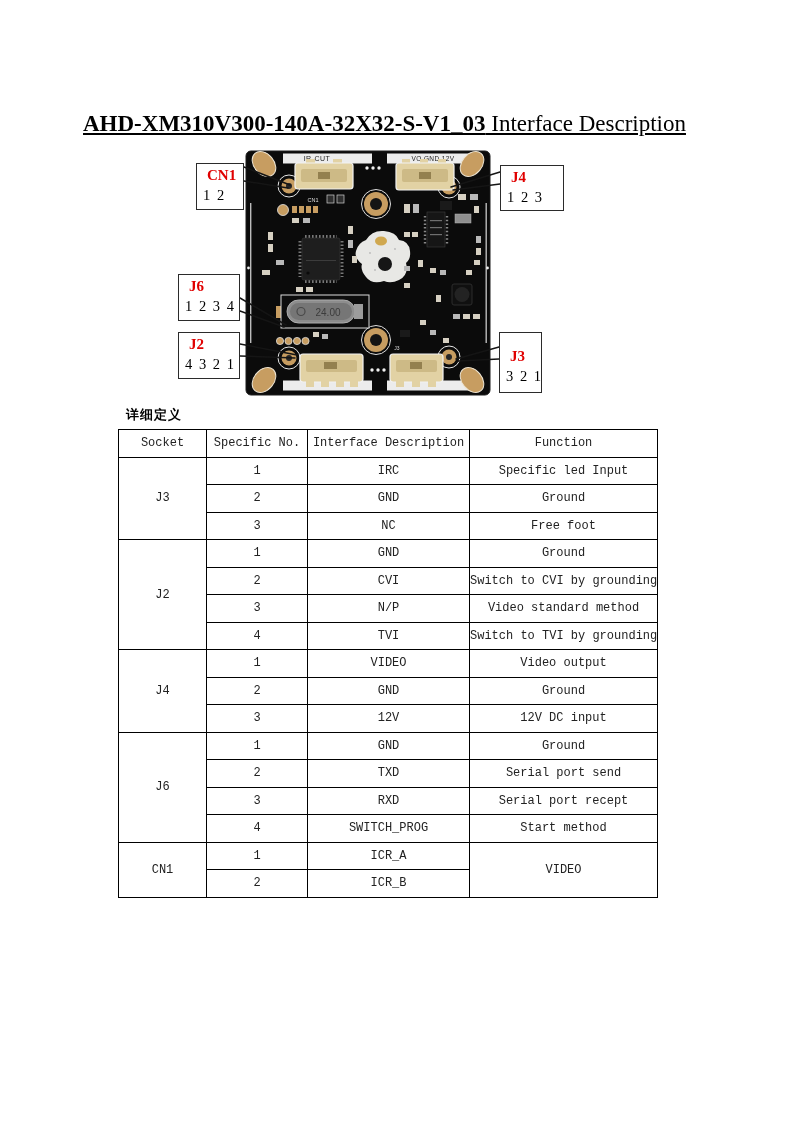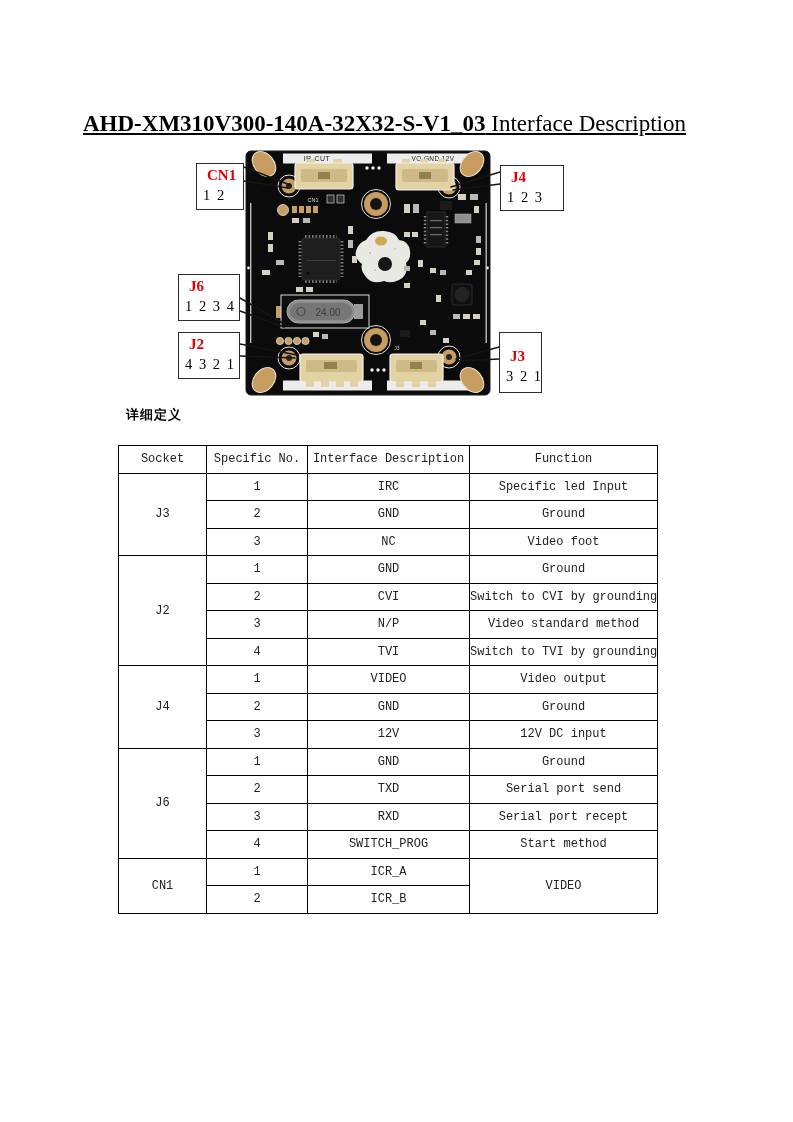--- a/index.html
+++ b/index.html
@@ -27,21 +27,21 @@
   #co-j2 {left:178px;top:184px;width:62px;height:47px;}
   #co-j3 {left:499px;top:184px;width:43px;height:61px;}
   #co-j3 .lbl{padding-top:14px;}
 
   
   .section-label{position:absolute;left:118px;top:406px;font-size:13px;font-weight:bold;color:#000;
                  font-family:"Liberation Sans",sans-serif;letter-spacing:1px;margin-left:8px;}
 
   
   table.iface{position:absolute;left:118px;top:429px;border-collapse:collapse;table-layout:fixed;
-              width:539px;margin-top:16px;}
+              width:539px;}
   table.iface td{border:1px solid #000;text-align:center;vertical-align:middle;
                  font-family:"Liberation Mono",monospace;font-size:12px;color:#222;
                  height:26.5px;padding:0;overflow:hidden;white-space:nowrap;}
 </style>
 </head>
 <body>
 
 <div class="page">
 
   <h1 class="title"><span class="tb">AHD-XM310V300-140A-32X32-S-V1_03</span><span> Interface Description</span></h1>
@@ -306,21 +306,21 @@
       <td>Specific led Input</td>
     </tr>
     <tr>
       <td>2</td>
       <td>GND</td>
       <td>Ground</td>
     </tr>
     <tr>
       <td>3</td>
       <td>NC</td>
-      <td>Video foot</td>
+      <td>Free foot</td>
     </tr>
 
     <tr>
       <td rowspan="4">J2</td>
       <td>1</td>
       <td>GND</td>
       <td>Ground</td>
     </tr>
     <tr>
       <td>2</td>

